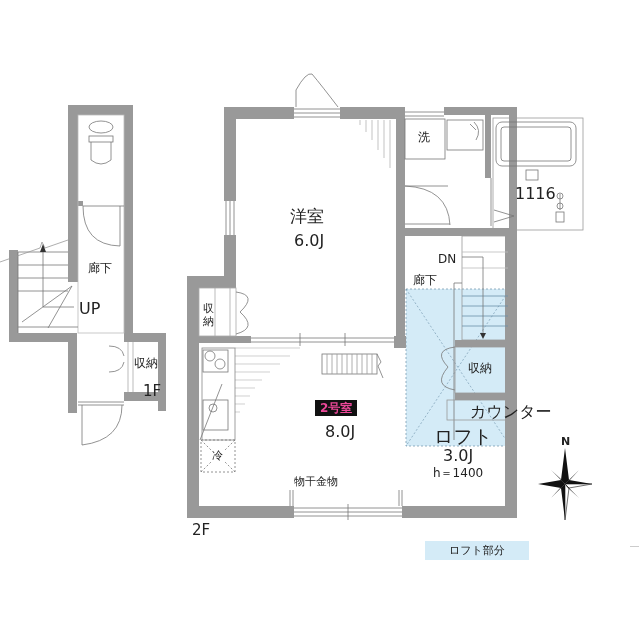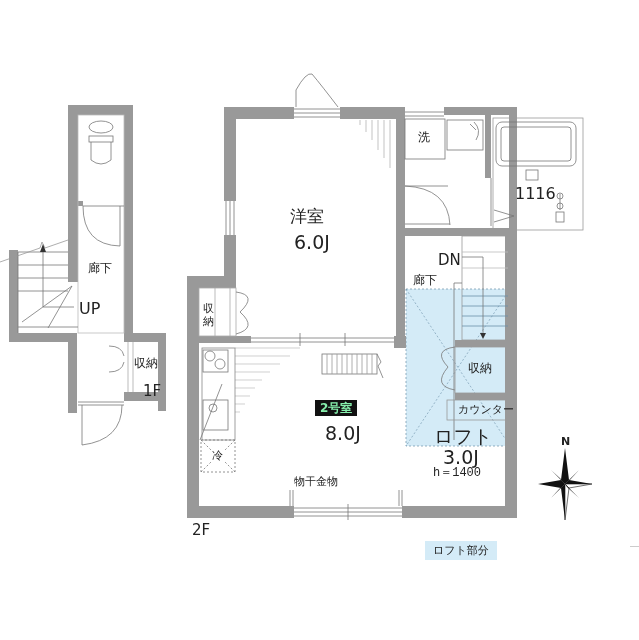--- a/index.html
+++ b/index.html
@@ -1,27 +1,27 @@
 <!DOCTYPE html>
 <html><head>
   <meta charset="utf-8">
   <style>
     html, body { margin: 0; padding: 0; background: #ffffff; }
     body { width: 639px; height: 640px; position: relative; overflow: hidden;
            font-family: "DejaVu Sans", "Liberation Sans", sans-serif; color: #222; }
     #plan { position: absolute; left: 0; top: 0; width: 639px; height: 640px; }
     .lbl { position: absolute; white-space: nowrap; line-height: 1; color: #222; }
     .room-name { font-size: 17px; text-align: center; }
-    .room-size { font-size: 19px; }
+    .room-size { font-size: 16px; }
     .small { font-size: 11px; }
     .tiny { font-size: 10px; }
     .floor-tag { font-size: 15px; }
-    .unit-badge { position: absolute; background: #111; color: #86efac; font-size: 12px; font-weight: bold;
+    .unit-badge { position: absolute; background: #111; color: #ec4899; font-size: 12px; font-weight: bold;
                   padding: 2px 5px; line-height: 1; }
-    .legend { position: absolute; background: #d4ebf7; font-size: 11px; padding: 4px 8px; line-height: 1; }
+    .legend { position: absolute; background: #d4ebf7; font-size: 11px; padding: 4px 24px; line-height: 1; }
     .north { position: absolute; font-size: 11px; font-weight: bold; }
   </style>
 </head>
 <body>
 
 <div id="plan">
   <svg width="639" height="640" viewBox="0 0 639 640" xmlns="http://www.w3.org/2000/svg" style="position:absolute;left:0;top:0;">
 
     <g>
       <rect x="406" y="289" width="104" height="157" fill="#d4ebf7"></rect>
@@ -264,31 +264,31 @@
   <span class="lbl small" style="left:88px;top:262px;font-size:12px;">廊下</span>
   <span class="lbl small" style="left:79px;top:301px;font-size:16px;">UP</span>
   <span class="lbl small" style="left:134px;top:357px;font-size:12px;">収納</span>
   <span class="lbl floor-tag" style="left:143px;top:384px;">1F</span>
 
   <span class="lbl room-name" style="left:290px;top:208px;">洋室</span>
   <span class="lbl room-size" style="left:294px;top:233px;">6.0J</span>
   <span class="lbl small" style="left:203px;top:302px;width:12px;white-space:normal;font-size:11px;line-height:13px;">収納</span>
   <span class="lbl small" style="left:418px;top:131px;font-size:12px;">洗</span>
   <span class="lbl small" style="left:515px;top:186px;font-size:16px;">1116</span>
-  <span class="lbl small" style="left:438px;top:253px;font-size:15px;">DN</span>
+  <span class="lbl small" style="left:438px;top:253px;font-size:12px;">DN</span>
   <span class="lbl small" style="left:413px;top:274px;font-size:12px;">廊下</span>
   <span class="unit-badge" style="left:315px;top:400px;">2号室</span>
   <span class="lbl room-size" style="left:325px;top:424px;">8.0J</span>
   <span class="lbl small" style="left:212px;top:450px;font-size:11px;">冷</span>
   <span class="lbl small" style="left:294px;top:476px;font-size:11px;">物干金物</span>
   <span class="lbl small" style="left:468px;top:362px;font-size:12px;">収納</span>
-  <span class="lbl tiny" style="left:458px;top:404px;font-size:11px;">カウンター</span>
+  <span class="lbl tiny" style="left:470px;top:404px;font-size:16px;">カウンター</span>
   <span class="lbl room-name" style="left:434px;top:427px;font-size:19px;">ロフト</span>
   <span class="lbl room-size" style="left:443px;top:448px;">3.0J</span>
-  <span class="lbl small" style="left:433px;top:467px;font-size:12px;font-family:Liberation Mono, monospace;">h＝1400</span>
+  <span class="lbl small" style="left:433px;top:467px;font-size:12px;">h＝1400</span>
   <span class="lbl floor-tag" style="left:192px;top:523px;text-align:center;">2F</span>
 
   <span class="north" style="left:561px;top:435px;">N</span>
 
   <span class="legend" style="left:425px;top:541px;">ロフト部分</span>
 
   <div style="position:absolute;left:630px;top:546px;width:9px;height:1px;background:#ccc;"></div>
 </div>
 
 </body></html>

